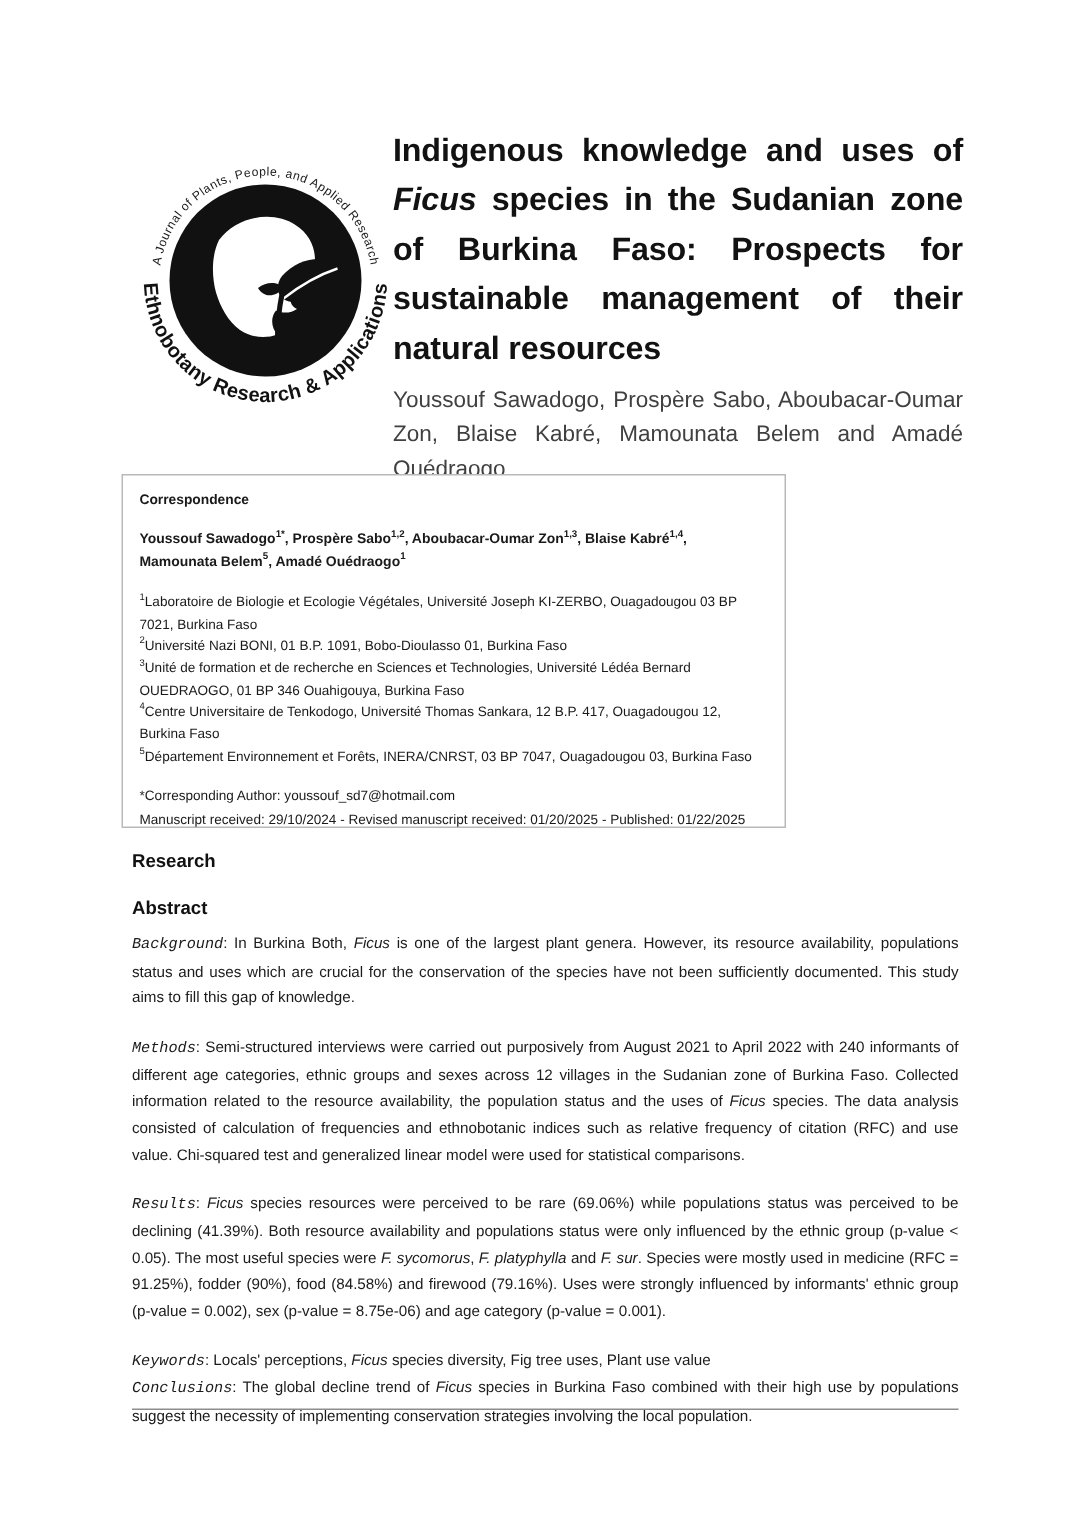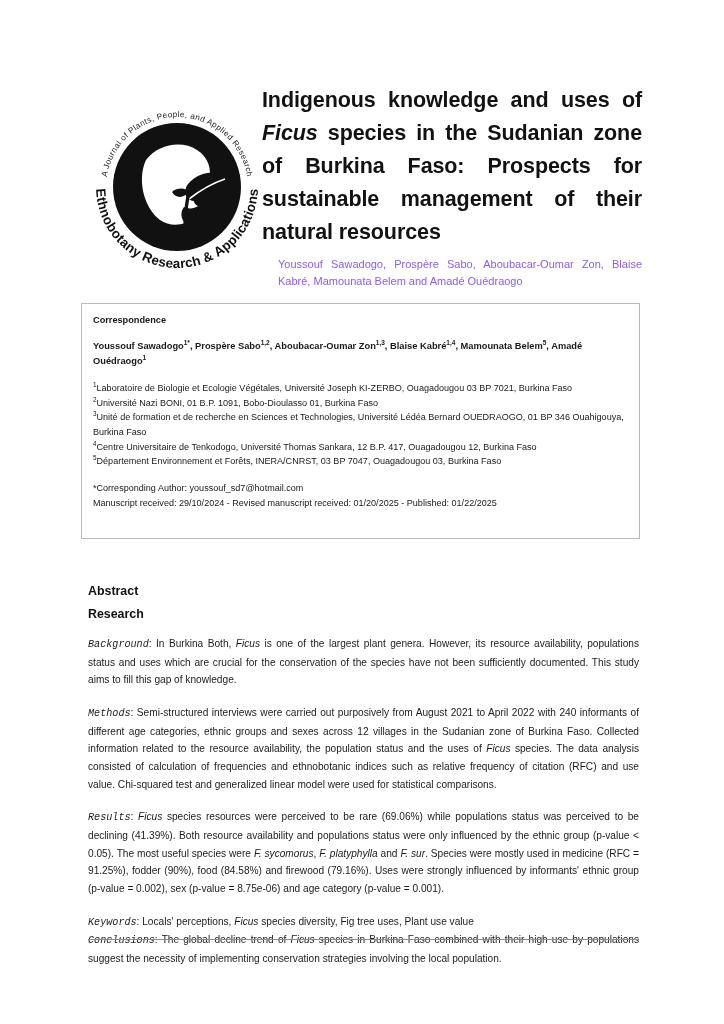--- a/index.html
+++ b/index.html
@@ -45,34 +45,34 @@
     line-height: 1.53;
     text-align: justify;
     text-align-last: left;
     letter-spacing: -0.1px;
     margin: 0;
     color: #121212;
   }
   .paper-title .ital { font-style: italic; }
 
   .byline {
-    margin: 8px 0 0 16px;
-    font-size: 11px;
+    margin: 8px 0 0 0;
+    font-size: 15px;
     line-height: 1.52;
     text-align: justify;
     text-align-last: left;
-    color: #8b5cf6;
+    color: #404040;
   }
 
   
   .corr-box {
     position: absolute;
     left: 81px;
-    top: 303px;
-    width: 559px;
+    top: 316px;
+    width: 443px;
     height: 236px;
     border: 1px solid #b9b9b9;
     box-sizing: border-box;
     background: #fff;
   }
   .corr-inner {
     padding: 9px 12px 0 11px;
     font-size: 9.1px;
     line-height: 1.58;
     color: #191919;
@@ -201,22 +201,22 @@
       <div class="aff-line"><sup>3</sup><span>Unité de formation et de recherche en Sciences et Technologies, Université Lédéa Bernard OUEDRAOGO, 01 BP 346 Ouahigouya, Burkina Faso</span></div>
       <div class="aff-line"><sup>4</sup><span>Centre Universitaire de Tenkodogo, Université Thomas Sankara, 12 B.P. 417, Ouagadougou 12, Burkina Faso</span></div>
       <div class="aff-line"><sup>5</sup><span>Département Environnement et Forêts, INERA/CNRST, 03 BP 7047, Ouagadougou 03, Burkina Faso</span></div>
     </div>
     <div class="corr-email">*Corresponding Author: youssouf_sd7@hotmail.com</div>
     <div class="cite-line">Manuscript received: 29/10/2024 - Revised manuscript received: 01/20/2025 - Published: 01/22/2025</div>
   </div>
 </div>
 
 <div class="content">
+  <div class="sec-head">Research</div>
   <div class="sec-head abstract">Abstract</div>
-  <div class="sec-head">Research</div>
 
   <p class="para"><span class="lead">Background</span><span>: In Burkina Both, </span><span class="ital">Ficus</span><span> is one of the largest plant genera. However, its resource availability, populations status and uses which are crucial for the conservation of the species have not been sufficiently documented. This study aims to fill this gap of knowledge.</span></p>
 
   <p class="para"><span class="lead">Methods</span><span>: Semi-structured interviews were carried out purposively from August 2021 to April 2022 with 240 informants of different age categories, ethnic groups and sexes across 12 villages in the Sudanian zone of Burkina Faso. Collected information related to the resource availability, the population status and the uses of </span><span class="ital">Ficus</span><span> species. The data analysis consisted of calculation of frequencies and ethnobotanic indices such as relative frequency of citation (RFC) and use value. Chi-squared test and generalized linear model were used for statistical comparisons.</span></p>
 
   <p class="para"><span class="lead">Results</span><span>: </span><span class="ital">Ficus</span><span> species resources were perceived to be rare (69.06%) while populations status was perceived to be declining (41.39%). Both resource availability and populations status were only influenced by the ethnic group (p-value &lt; 0.05). The most useful species were </span><span class="ital">F. sycomorus</span><span>, </span><span class="ital">F. platyphylla</span><span> and </span><span class="ital">F. sur</span><span>. Species were mostly used in medicine (RFC = 91.25%), fodder (90%), food (84.58%) and firewood (79.16%). Uses were strongly influenced by informants' ethnic group (p-value = 0.002), sex (p-value = 8.75e-06) and age category (p-value = 0.001).</span></p>
 
   <p class="para keywords"><span class="lead">Keywords</span><span>: Locals' perceptions, </span><span class="ital">Ficus</span><span> species diversity, Fig tree uses, Plant use value</span></p>
 
   <p class="para"><span class="lead">Conclusions</span><span>: The global decline trend of </span><span class="ital">Ficus</span><span> species in Burkina Faso combined with their high use by populations suggest the necessity of implementing conservation strategies involving the local population.</span></p>

